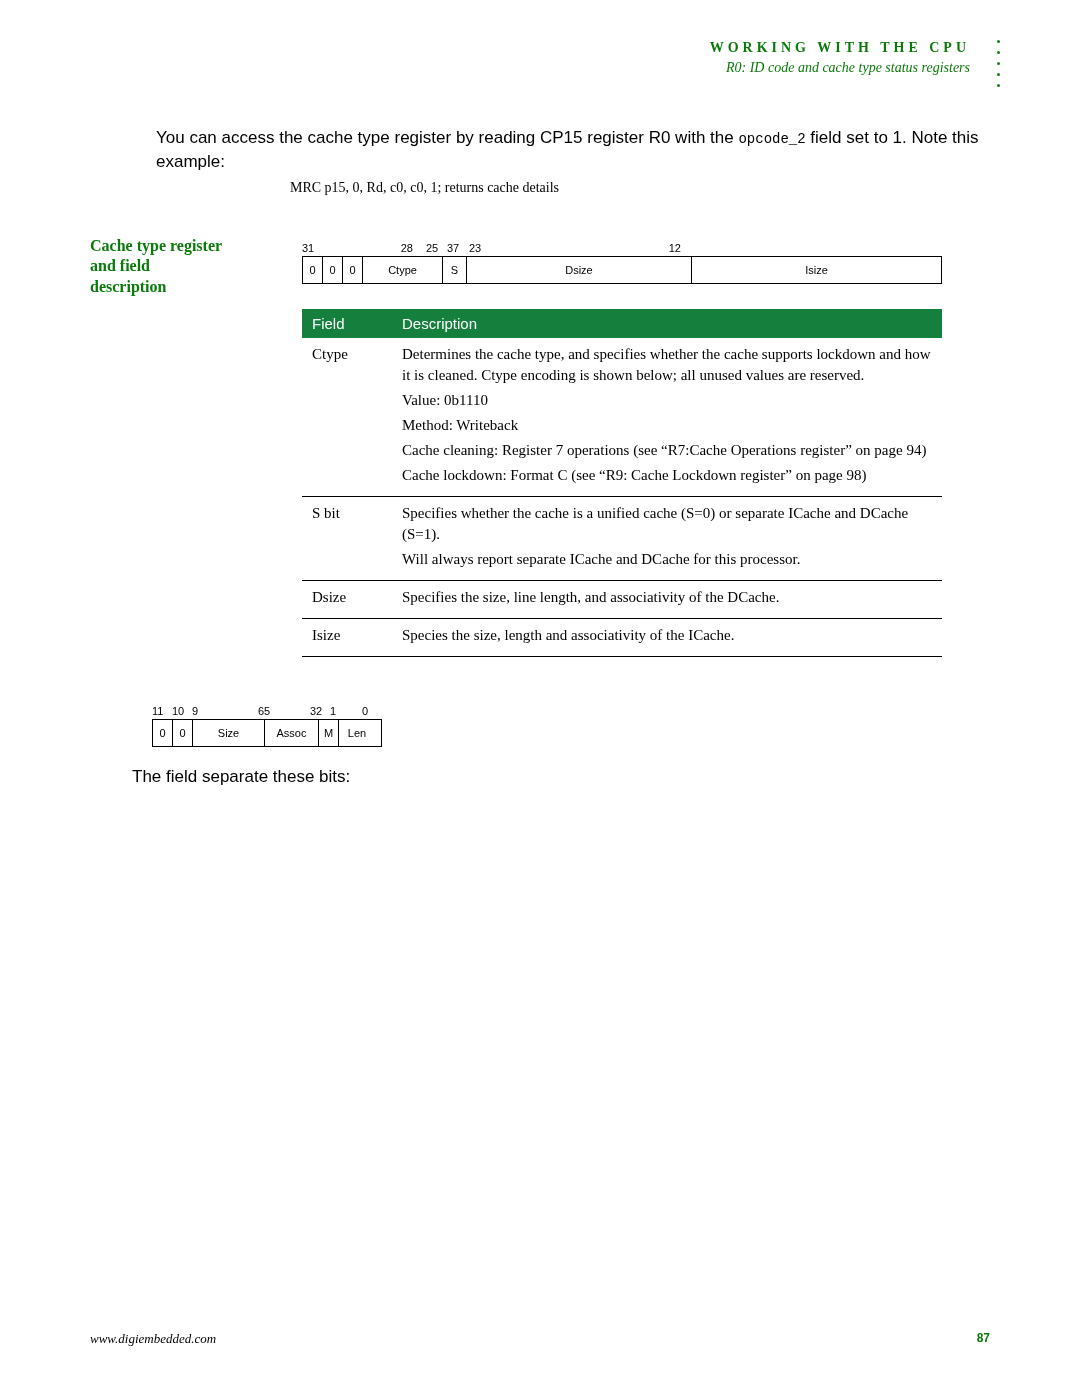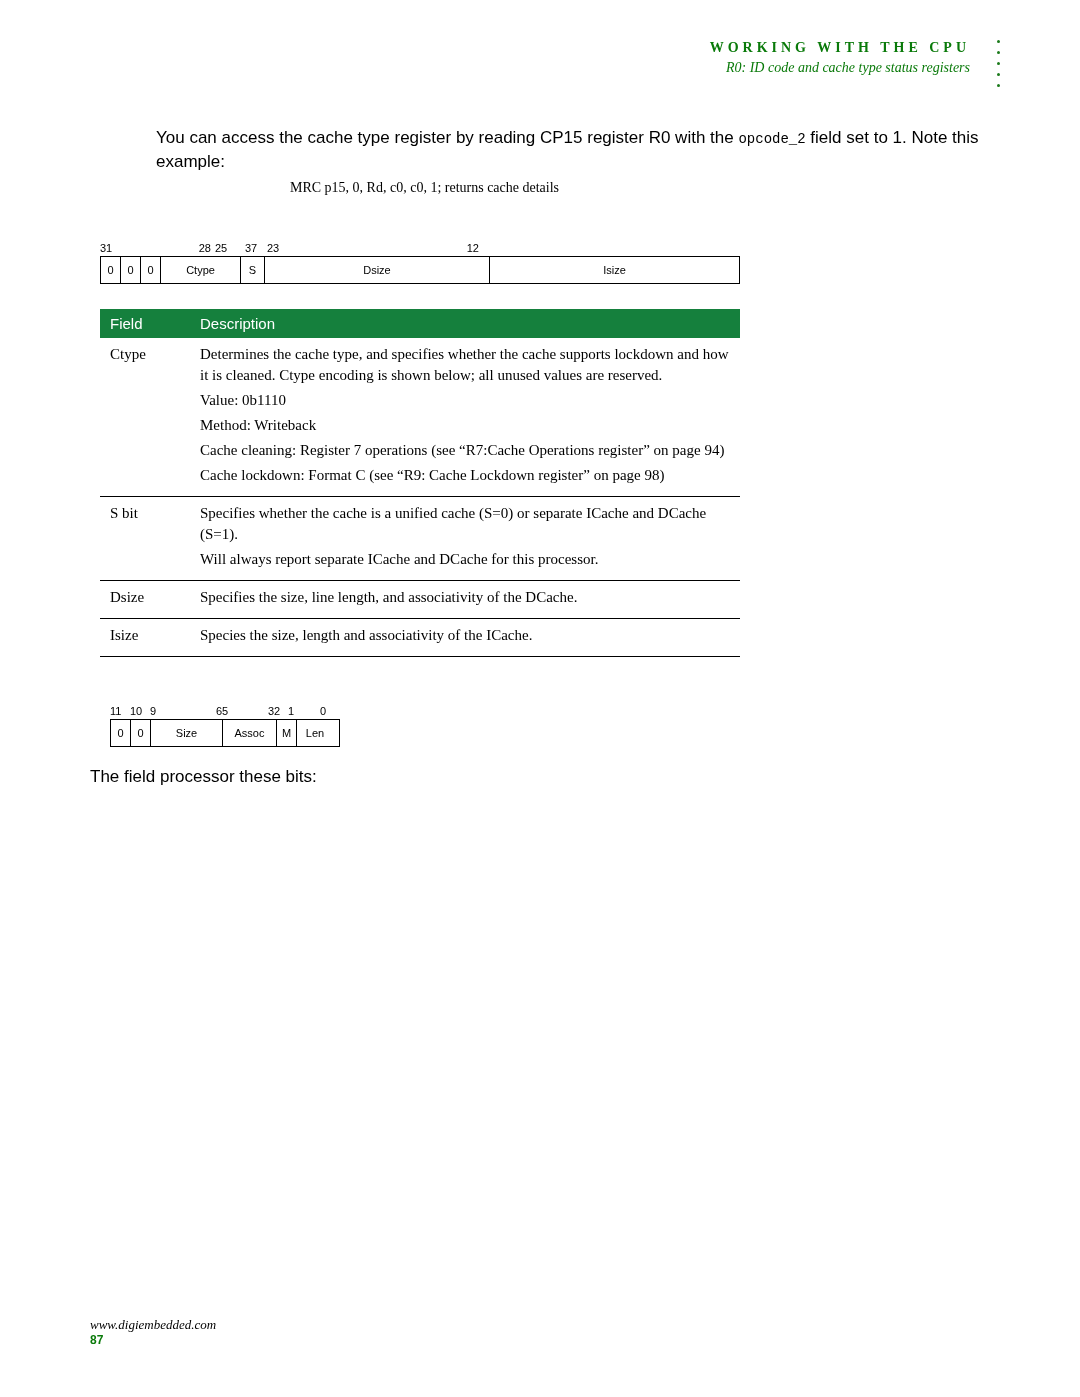--- a/index.html
+++ b/index.html
@@ -78,20 +78,21 @@
     flex-shrink: 0;
     color: #0a7a0a;
     font-family: Georgia, "Times New Roman", serif;
     font-weight: bold;
     font-size: 16px;
     line-height: 1.3;
     padding-right: 20px;
   }
   .section-body {
     flex: 1;
+    margin-left: 42px;
   }
 
   
   .bitfield1 {
     width: 640px;
     margin-left: 10px;
     margin-top: 6px;
   }
   .bit-labels-1 {
     display: flex;
@@ -171,21 +172,20 @@
   .bit-boxes-2 .cell:last-child { border-right: none; }
 
   .footer {
     position: absolute;
     bottom: 50px;
     left: 90px;
     right: 90px;
     display: flex;
     justify-content: space-between;
     font-size: 13px;
-    flex-direction: column;
   }
   .footer .url { font-style: italic; font-family: "Times New Roman", serif; }
   .footer .pnum { color: #0a7a0a; font-weight: bold; font-family: Arial, sans-serif; font-size: 12px; }
 </style>
 </head>
 <body>
 
 <div class="page">
 
   <div class="dot-col">
@@ -200,28 +200,29 @@
     <div class="header-chapter">WORKING WITH THE CPU</div>
     <div class="header-sub">R0: ID code and cache type status registers</div>
   </div>
 
   <div class="body-text">
     <span>You can access the cache type register by reading CP15 register R0 with the </span><span class="mono">opcode_2</span><span> field set to 1. Note this example:</span>
   </div>
   <div class="code-line">MRC p15, 0, Rd, c0, c0, 1; returns cache details</div>
 
   <div class="section">
+    <div class="margin-heading">Cache type register and field description</div>
     <div class="section-body">
 
       <div class="bitfield1">
         <div class="bit-labels-1">
           <span style="width:20px;">31</span>
           <span style="width:40px;"></span>
           <span style="width:55px;text-align:right;padding-right:4px;">28</span>
-          <span style="width:30px;text-align:left;">25</span>
+          <span style="width:30px;text-align:center;">25</span>
           <span style="width:22px;">37</span>
           <span style="width:14px;">23</span>
           <span style="width:200px;text-align:right;padding-right:2px;">12</span>
         </div>
         <div class="bit-boxes-1">
           <div class="cell" style="width:20px;">0</div>
           <div class="cell" style="width:20px;">0</div>
           <div class="cell" style="width:20px;">0</div>
           <div class="cell" style="width:80px;">Ctype</div>
           <div class="cell" style="width:24px;">S</div>
@@ -291,21 +292,21 @@
         <div class="bit-boxes-2">
           <div class="cell" style="width:20px;">0</div>
           <div class="cell" style="width:20px;">0</div>
           <div class="cell" style="width:72px;">Size</div>
           <div class="cell" style="width:54px;">Assoc</div>
           <div class="cell" style="width:20px;">M</div>
           <div class="cell" style="width:36px;">Len</div>
         </div>
       </div>
 
-      <div class="body-text" style="margin-left:0;margin-top:18px;">The field processor these bits:</div>
+      <div class="body-text" style="margin-left:0;margin-top:18px;">The field separate these bits:</div>
     </div>
   </div>
 
   <div class="footer">
     <span class="url">www.digiembedded.com</span>
     <span class="pnum">87</span>
   </div>
 
 </div>
 

